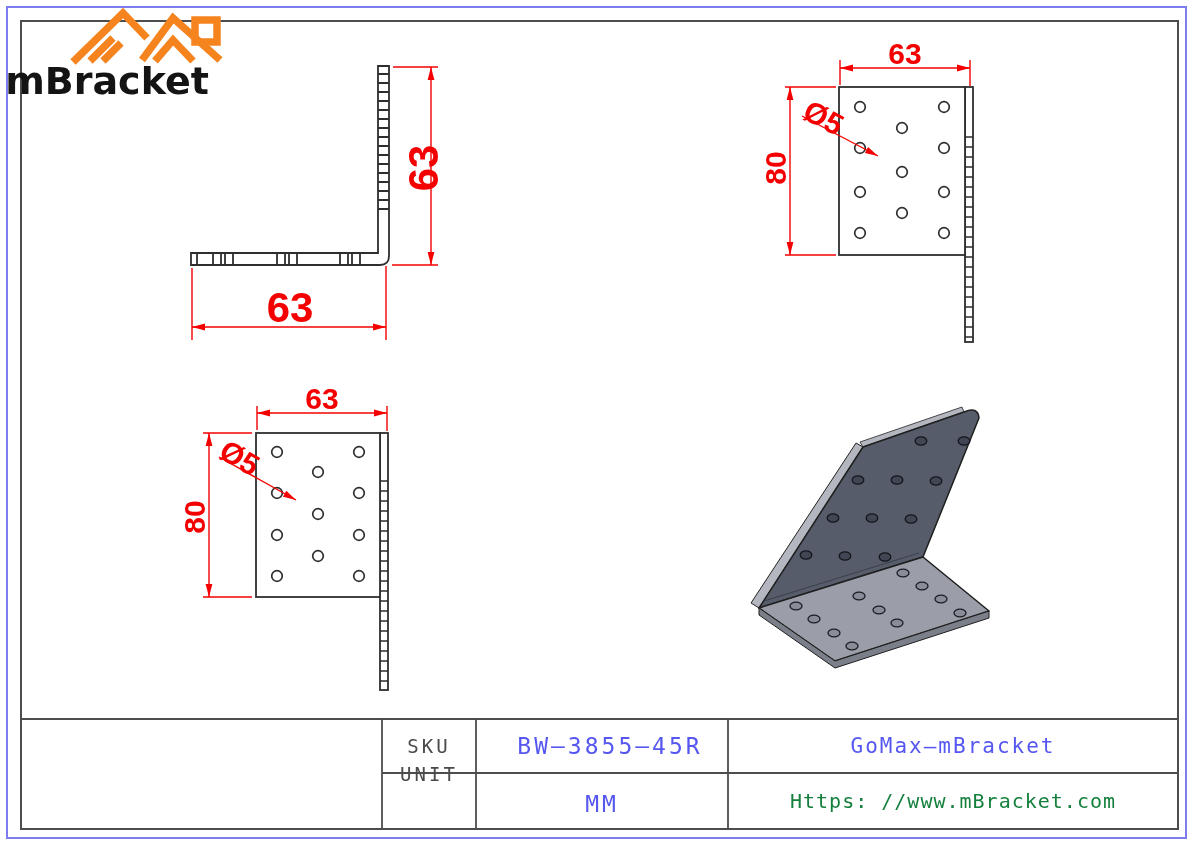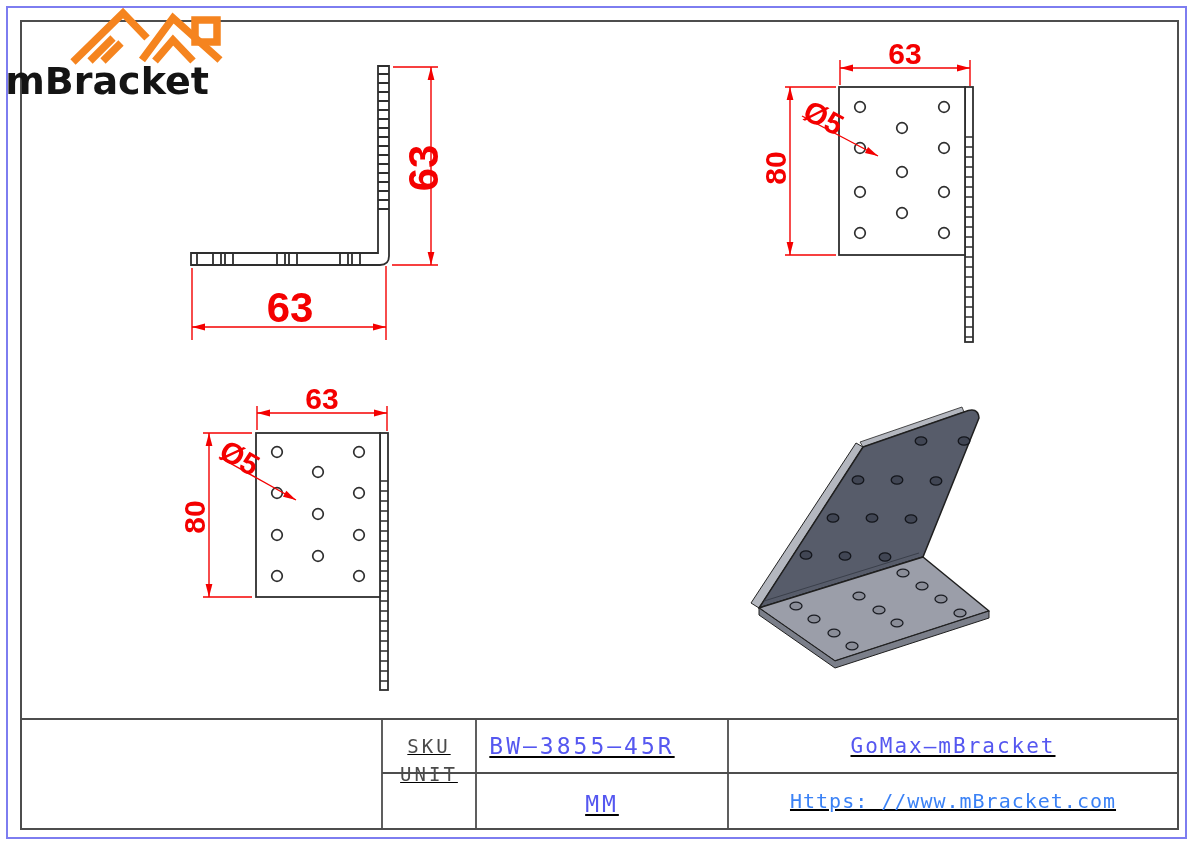--- a/index.html
+++ b/index.html
@@ -2,25 +2,25 @@
 <html><head>
 <meta charset="utf-8">
 <style>
   html,body{margin:0;padding:0;background:#e8e8e8;}
   .stage{position:relative;width:1200px;height:852px;background:#ffffff;overflow:hidden;
          font-family:"Liberation Sans",sans-serif;}
   .stage svg{position:absolute;left:0;top:0;}
   .dim-text{font-family:"Liberation Sans",sans-serif;font-weight:bold;fill:#f40000;text-anchor:middle;}
   .dim-lg{font-size:42px;}
   .dim-md{font-size:30px;}
-  .tb-cell{position:absolute;display:flex;align-items:center;justify-content:center;text-decoration:underline;}
+  .tb-cell{position:absolute;display:flex;align-items:center;justify-content:center;}
   .tb-label{font-family:"DejaVu Sans Mono",monospace;font-size:19px;letter-spacing:3px;color:#4a4a4a;}
   .tb-value{font-family:"DejaVu Sans Mono",monospace;font-size:23px;letter-spacing:3px;color:#5557f0;}
   .tb-brand{font-family:"DejaVu Sans Mono",monospace;font-size:21px;letter-spacing:2px;color:#5557f0;}
-  .tb-url{font-family:"DejaVu Sans Mono",monospace;font-size:20px;letter-spacing:1px;color:#3b82f6;}
+  .tb-url{font-family:"DejaVu Sans Mono",monospace;font-size:20px;letter-spacing:1px;color:#15803d;}
   .logo-svg{position:absolute;left:60px;top:722px;}
 </style>
 </head>
 <body>
 
 <div class="stage">
 
 <svg width="1200" height="852" viewBox="0 0 1200 852">
   <defs>
     <marker id="arrR" orient="auto-start-reverse" markerWidth="16" markerHeight="10" refX="14" refY="4" markerUnits="userSpaceOnUse">
@@ -151,21 +151,21 @@
     <line x1="476" y1="719" x2="476" y2="829"></line>
     <line x1="728" y1="719" x2="728" y2="829"></line>
     <line x1="382" y1="773" x2="1178" y2="773"></line>
   </g>
 </svg>
 
 <div>
   <div class="tb-cell" style="left:382px;top:719px;width:94px;height:54px;">
     <span class="tb-label">SKU</span>
   </div>
-  <div class="tb-cell" style="left:456px;top:719px;width:252px;height:54px;">
+  <div class="tb-cell" style="left:484px;top:719px;width:252px;height:54px;">
     <span class="tb-value">BW—3855—45R</span>
   </div>
   <div class="tb-cell" style="left:728px;top:719px;width:450px;height:54px;">
     <span class="tb-brand">GoMax—mBracket</span>
   </div>
   <div class="tb-cell" style="left:382px;top:746px;width:94px;height:56px;">
     <span class="tb-label">UNIT</span>
   </div>
   <div class="tb-cell" style="left:476px;top:773px;width:252px;height:62px;">
     <span class="tb-value">MM</span>

